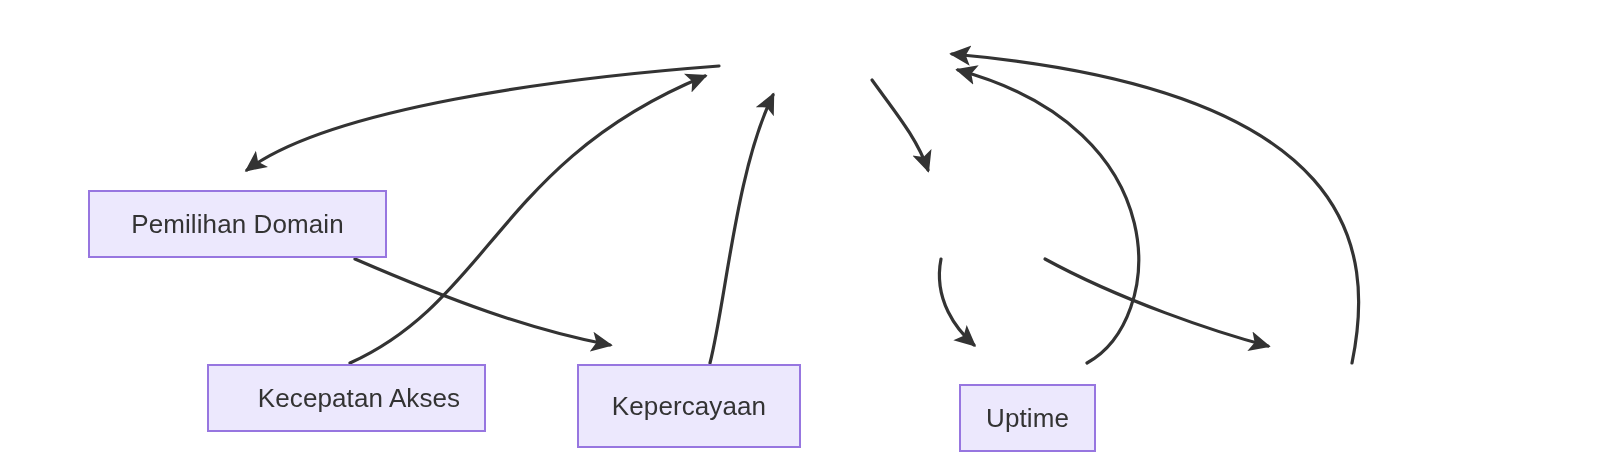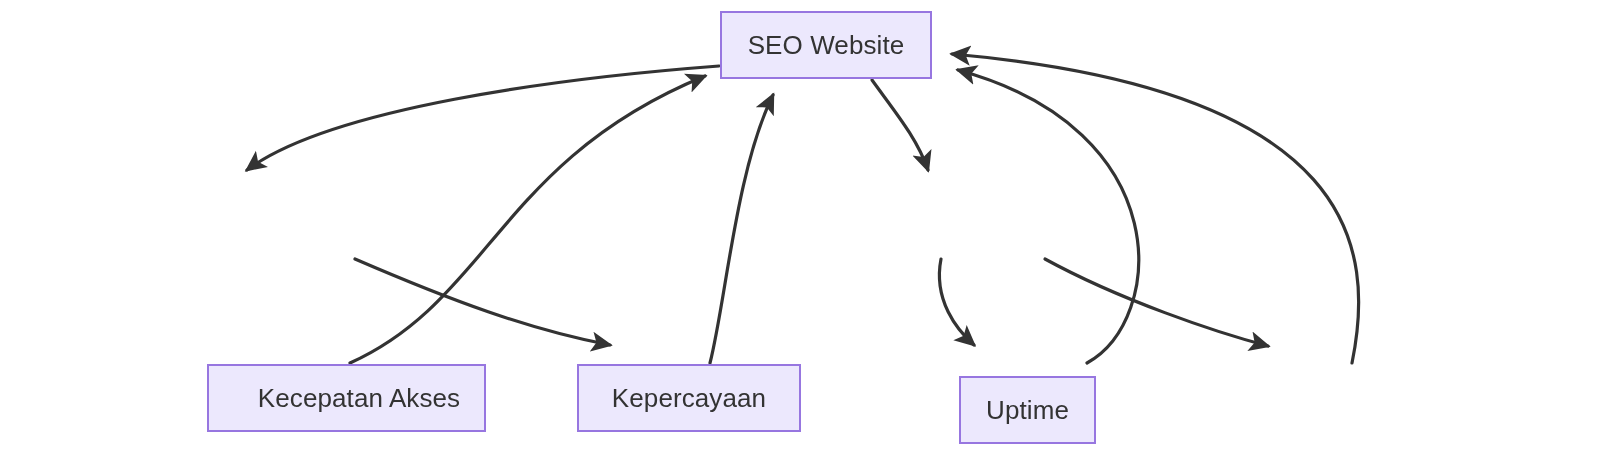--- a/index.html
+++ b/index.html
@@ -39,22 +39,22 @@
     color: #333333;
     white-space: nowrap;
     line-height: 1;
     letter-spacing: 0.1px;
   }
   
   #node-seo          { left: 720px; top: 11px;  width: 212px; height: 68px; }
   #node-domain       { left: 88px;  top: 190px; width: 299px; height: 68px; }
   #node-hosting      { left: 794px; top: 190px; width: 268px; height: 68px; }
   #node-akses        { left: 207px; top: 364px; width: 279px; height: 68px; padding-left: 25px; }
-  #node-kepercayaan  { left: 577px; top: 364px; width: 224px; height: 68px; }
-  #node-uptime       { left: 959px; top: 376px; width: 137px; height: 68px; }
+  #node-kepercayaan  { left: 577px; top: 364px; width: 224px; height: 84px; }
+  #node-uptime       { left: 959px; top: 384px; width: 137px; height: 68px; }
   #node-server       { left: 1191px;top: 364px; width: 322px; height: 68px; }
 </style>
 </head>
 <body>
 
 <div id="diagram-root">
 
   <svg id="edge-layer" viewBox="0 0 1600 454">
     <defs>
       <marker id="arrow" viewBox="0 0 12 12" refX="10" refY="6" markerWidth="7" markerHeight="7" orient="auto-start-reverse">
@@ -77,24 +77,24 @@
       <path marker-end="url(#arrow)" d="M 941 259 C 933 300, 957 330, 974 345"></path>
 
       <path marker-end="url(#arrow)" d="M 1045 259 C 1120 300, 1215 332, 1268 346"></path>
 
       <path marker-end="url(#arrow)" d="M 1087 363 C 1165 320, 1178 130, 958 70"></path>
 
       <path marker-end="url(#arrow)" d="M 1352 363 C 1375 250, 1360 90, 952 54"></path>
     </g>
   </svg>
 
-  <div class="node" id="node-seo">
-    <span class="node-label">SEO Website</span>
+
+  <div class="node" id="node-domain">
+    <span class="node-label">Pemilihan Domain</span>
   </div>
-
 
 
   <div class="node" id="node-akses">
     <span class="node-label">Kecepatan Akses</span>
   </div>
 
   <div class="node" id="node-kepercayaan">
     <span class="node-label">Kepercayaan</span>
   </div>
 

